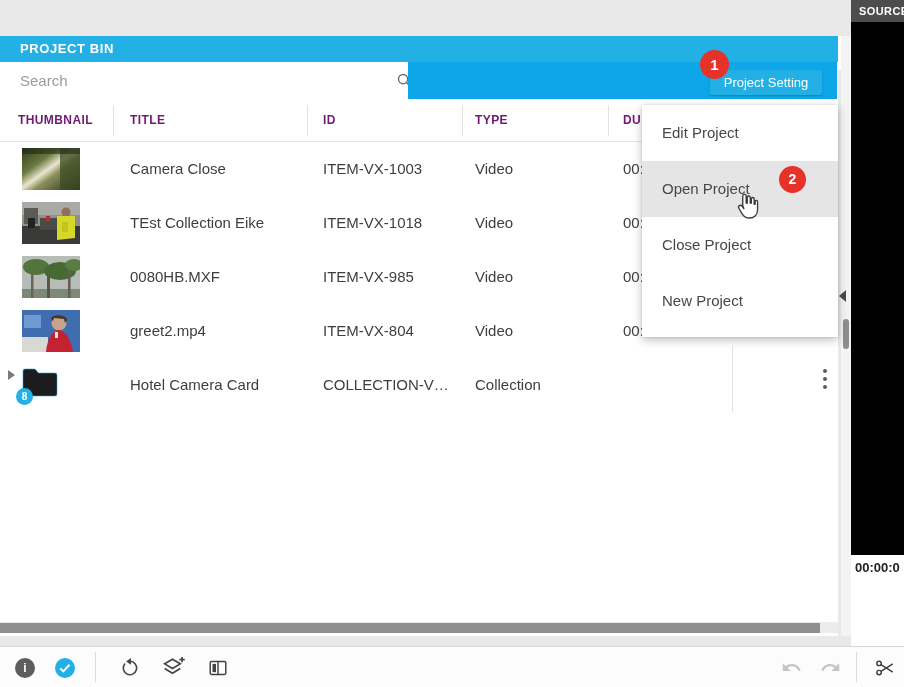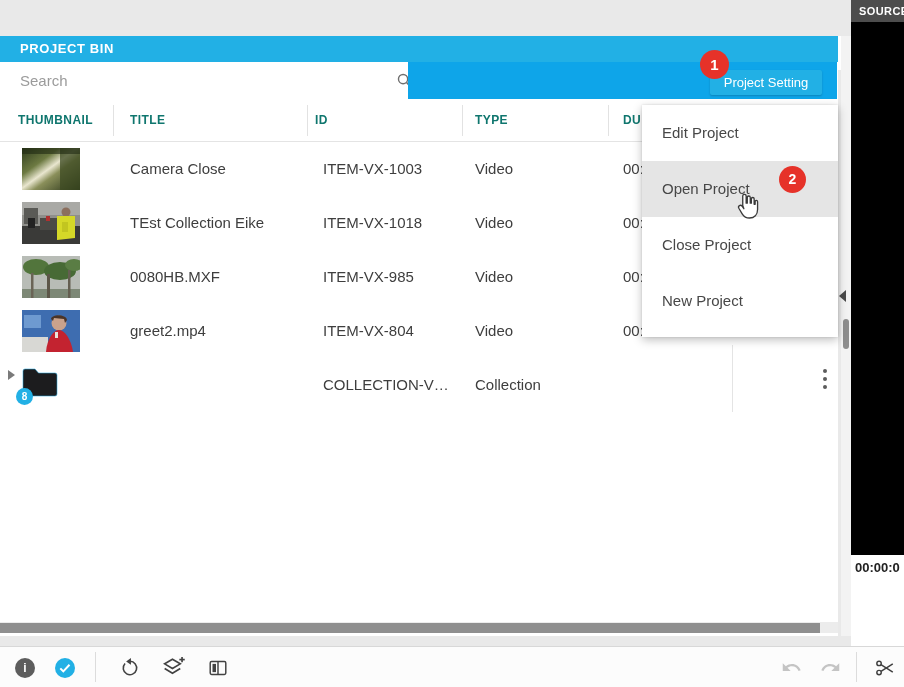--- a/index.html
+++ b/index.html
@@ -19,21 +19,21 @@
   .bin-title{margin-left:20px;line-height:26px;font-size:13px;font-weight:bold;letter-spacing:.6px;color:#fff;}
   
   .search-row{left:0;top:26px;width:838px;height:38px;background:#fff;border-bottom:2px solid #7f1d1d;}
   .search-input{position:absolute;left:0;top:0;width:380px;height:37px;border:0;outline:none;padding:0 0 0 20px;font-size:15px;color:#444;font-family:inherit;background:transparent;}
   .search-input::placeholder{color:#9b9b9b;}
   .search-mag{position:absolute;left:396px;top:10px;}
   .search-right{position:absolute;left:408px;top:0;width:416px;height:37px;background:#0ea5e9;padding-left:13px;}
   .ps-btn{position:absolute;left:302px;top:8px;width:112px;height:25px;background:#22b0e5;color:#fff;border:0;border-radius:2px;font-size:13px;font-family:inherit;cursor:pointer;box-shadow:0 1px 2px rgba(0,0,0,.2);}
   
   .thead{left:0;top:64px;width:838px;height:41px;background:#fff;border-bottom:1px solid #e4e4e4;}
-  .th{position:absolute;top:0;height:41px;line-height:41px;font-size:12px;font-weight:bold;color:#0f766e;letter-spacing:.4px;white-space:nowrap;}
+  .th{position:absolute;top:0;height:41px;line-height:41px;font-size:12px;font-weight:bold;color:#701a75;letter-spacing:.4px;white-space:nowrap;}
   .hsep{position:absolute;top:5px;height:31px;width:1px;background:#e2e2e2;}
   .row{position:absolute;left:0;width:838px;height:54px;background:#fff;}
   .cell{position:absolute;top:0;height:54px;line-height:54px;font-size:15px;color:#3e3e3e;white-space:nowrap;}
   .c-title{left:130px}.c-id{left:323px}.c-type{left:475px}.c-dur{left:623px}
   .thumb{position:absolute;left:22px;top:6px;width:58px;height:42px;}
   .body-sep{left:732px;top:309px;width:1px;height:67px;background:#e4e4e4;}
   .kebab{left:818px;top:333px;width:13px;height:20px;display:flex;flex-direction:column;justify-content:space-between;align-items:center;cursor:pointer;}
   .kebab i{width:4px;height:4px;border-radius:50%;background:#5c5c5c;}
   .caret{left:8px;top:334px;width:0;height:0;border-top:5px solid transparent;border-bottom:5px solid transparent;border-left:7px solid #7a7a7a;cursor:pointer;}
   .folder-badge{left:16px;top:352px;width:17px;height:17px;border-radius:50%;background:#22b0e5;color:#fff;font-size:10px;font-weight:bold;text-align:center;line-height:17px;}
@@ -146,21 +146,21 @@
           </svg>
       </span>
       <div class="search-right">
         <button class="ps-btn">Project Setting</button>
       </div>
     </div>
 
     <div class="abs thead">
       <span class="th" style="left:18px">THUMBNAIL</span>
       <span class="th" style="left:130px">TITLE</span>
-      <span class="th" style="left:315px">ID</span>
+      <span class="th" style="left:323px">ID</span>
       <span class="th" style="left:475px">TYPE</span>
       <span class="th" style="left:623px">DURATION</span>
       <i class="hsep" style="left:113px"></i>
         <i class="hsep" style="left:307px"></i>
         <i class="hsep" style="left:462px"></i>
         <i class="hsep" style="left:608px"></i>
     </div>
 
     <div class="row" style="top:106px">
       <svg class="thumb">
@@ -232,20 +232,21 @@
       <span class="cell c-title">greet2.mp4</span>
       <span class="cell c-id">ITEM-VX-804</span>
       <span class="cell c-type">Video</span>
       <span class="cell c-dur">00:</span>
     </div>
 
     <div class="row" style="top:322px">
       <svg class="thumb" style="left:20px;top:5px;width:40px;height:38px" viewBox="0 0 40 38">
         <path d="M3 8a2 2 0 0 1 2-2h10l3.5 4H35a2 2 0 0 1 2 2v19a2 2 0 0 1-2 2H5a2 2 0 0 1-2-2z" fill="#1c1c1e" stroke="#2aa9e0" stroke-width="1" stroke-opacity=".55"></path>
       </svg>
+      <span class="cell c-title">Hotel Camera Card</span>
       <span class="cell c-id">COLLECTION-V…</span>
       <span class="cell c-type">Collection</span>
       <span class="cell c-dur"></span>
     </div>
     <div class="abs caret"></div>
     <div class="abs folder-badge">8</div>
     <div class="abs body-sep"></div>
     <div class="abs kebab">
         <i></i>
         <i></i>

